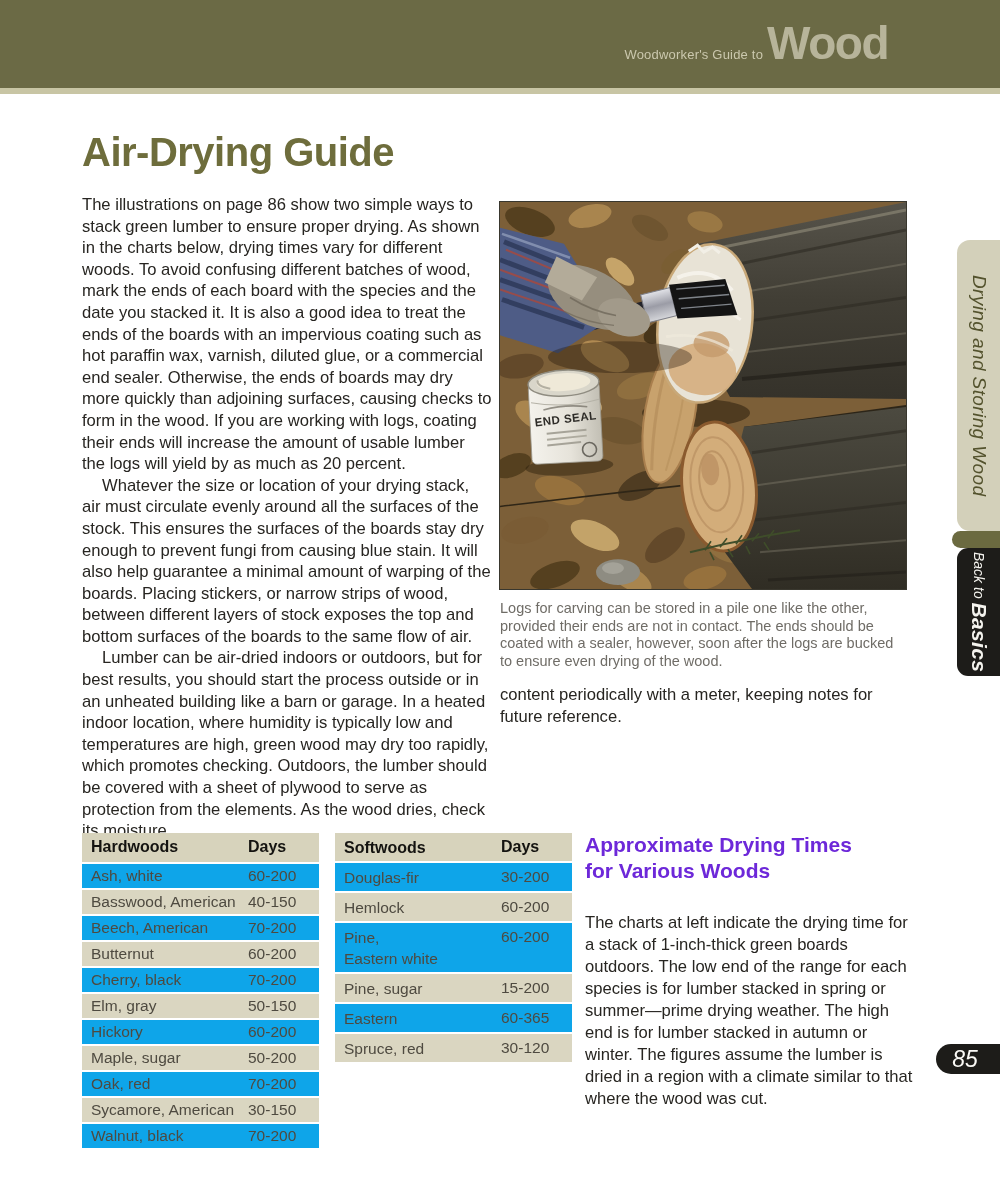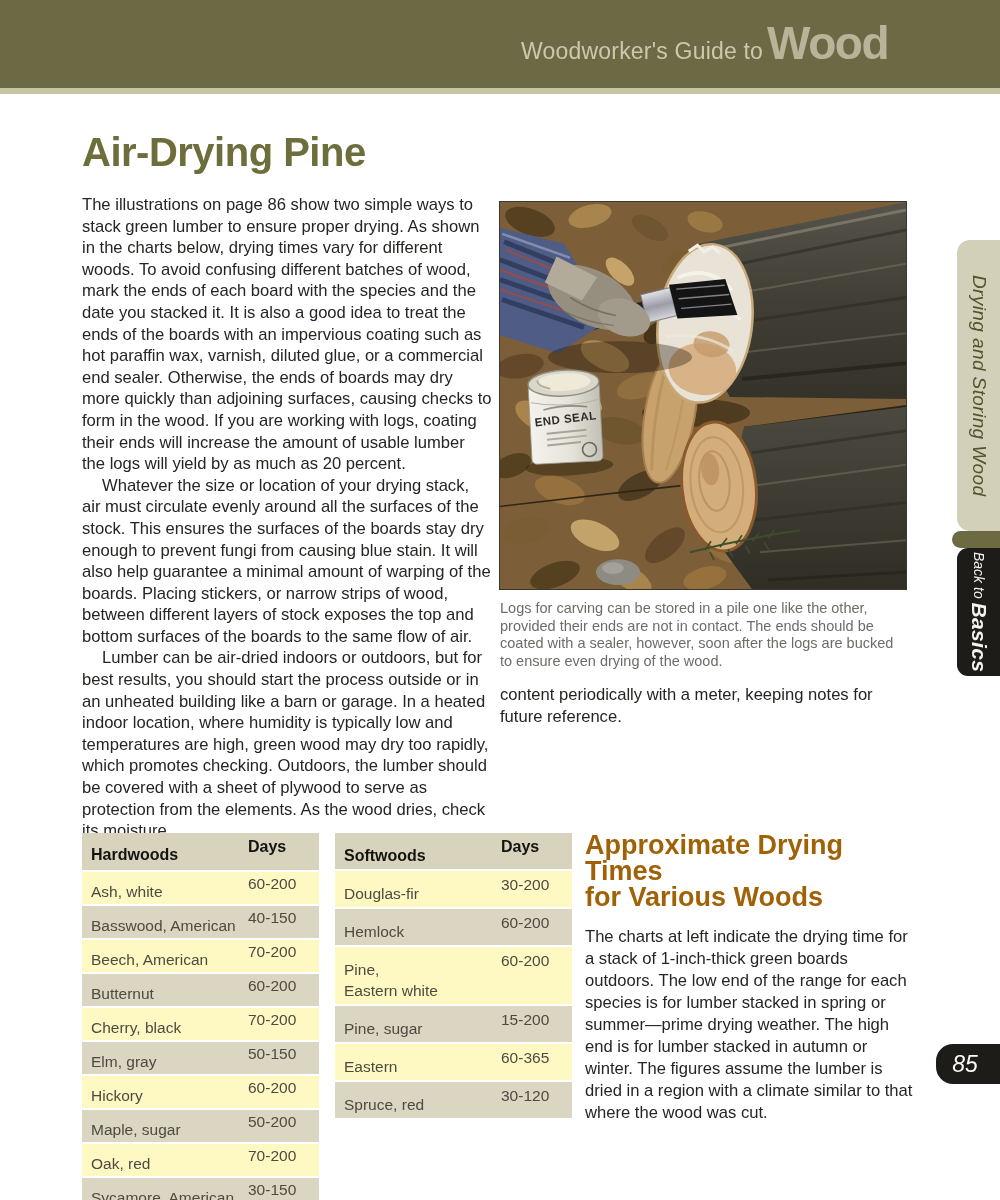--- a/index.html
+++ b/index.html
@@ -9,21 +9,21 @@
     background:#ffffff; overflow:hidden;
     font-family:"Liberation Sans", sans-serif;
     -webkit-font-smoothing:antialiased;
   }
 
   
   .band { position:absolute; top:0; left:0; width:1000px; height:88px; background:#6b6a45; }
   .band-line { position:absolute; top:88px; left:0; width:1000px; height:6px; background:#c8c5a4; }
   .brand { position:absolute; top:0; right:112px; height:88px; display:flex; align-items:baseline; }
   .brand { top:14px; height:auto; }
-  .brand-prefix { font-size:23px; color:#cbc8ae; letter-spacing:0.2px; line-height:58px; }
+  .brand-prefix { font-size:13px; color:#cbc8ae; letter-spacing:0.2px; line-height:58px; }
   .brand-word { font-size:46px; font-weight:bold; color:#b7b49a; letter-spacing:-1.5px; line-height:58px; margin-left:4px; }
 
   
   .title { position:absolute; left:82px; top:130px; font-size:40px; font-weight:bold; color:#6e6d3c; letter-spacing:-0.5px; }
   .col-left { position:absolute; left:82px; top:194px; width:410px; }
   .col-left p, .col-right p {
     font-size:16.6px; line-height:21.6px; color:#272521;
   }
   .col-left p.indent, .col-right p.indent { text-indent:20px; }
   .col-right { position:absolute; left:500px; top:684px; width:414px; }
@@ -49,56 +49,56 @@
     display:flex; align-items:center; justify-content:center;
   }
   .tab-series .vtext { writing-mode:vertical-rl; white-space:nowrap; color:#f4f3ee; font-style:italic; }
   .bt-prefix { font-size:14px; }
   .bt-word { font-size:21px; font-weight:bold; letter-spacing:0.3px; }
 
   
   .wtable { position:absolute; top:833px; width:237px; }
   .wtable.hardwoods { left:82px; }
   .wtable.softwoods { left:335px; }
-  .trow { display:flex; margin-bottom:2px; padding:2px 9px; background:#fef9c3; }
+  .trow { display:flex; margin-bottom:2px; padding:2px 9px; background:#0ea5e9; }
   .wtable.softwoods .trow { padding:3.5px 9px; }
   .trow:nth-child(odd) { background:#dad6c1; }
   .trow.thead { background:#d7d3bc; padding:4px 9px 5px 9px; }
-  .trow .species { flex:1; font-size:15.5px; line-height:20px; color:#4e4a40; white-space:pre-line;margin-top:8px; }
+  .trow .species { flex:1; font-size:15.5px; line-height:20px; color:#4e4a40; white-space:pre-line; }
   .wtable.softwoods .trow .species { line-height:21px; }
   .trow .days { width:62px; font-size:15.5px; line-height:20px; color:#4e4a40; }
   .trow.thead .species, .trow.thead .days { font-weight:bold; color:#141310; font-size:16px; }
 
   
   .side-section { position:absolute; left:585px; top:832px; width:334px; }
-  .side-section h2 { font-size:27px; line-height:26px; font-weight:bold; color:#a16207; margin-bottom:16px; }
+  .side-section h2 { font-size:21px; line-height:26px; font-weight:bold; color:#6d28d9; margin-bottom:28px; }
   .side-section h2 span { display:block; }
   .side-section p { font-size:16.6px; line-height:22px; color:#272521; }
 
   
   .page-num {
-    position:absolute; top:1044px; right:0; width:64px; height:40px;
+    position:absolute; top:1044px; right:0; width:64px; height:30px;
     background:#1d1c19; border-radius:17px 0 0 17px;
     display:flex; align-items:center; justify-content:center;
   }
   .page-num span { color:#fbfaf6; font-size:23px; font-style:italic; padding-right:6px; }
 </style>
 </head>
 <body>
 
 <div class="page">
 
   <div class="band"></div>
   <div class="band-line"></div>
   <div class="brand">
     <span class="brand-prefix">Woodworker's Guide to</span>
     <span class="brand-word">Wood</span>
   </div>
 
-  <h1 class="title">Air-Drying Pine</h1>
+  <h1 class="title">Air-Drying Guide</h1>
 
   <div class="col-left">
     <p>The illustrations on page 86 show two simple ways to stack green lumber to ensure proper drying. As shown in the charts below, drying times vary for different woods. To avoid confusing different batches of wood, mark the ends of each board with the species and the date you stacked it. It is also a good idea to treat the ends of the boards with an impervious coating such as hot paraffin wax, varnish, diluted glue, or a commercial end sealer. Otherwise, the ends of boards may dry more quickly than adjoining surfaces, causing checks to form in the wood. If you are working with logs, coating their ends will increase the amount of usable lumber the logs will yield by as much as 20 percent.</p>
     <p class="indent">Whatever the size or location of your drying stack, air must circulate evenly around all the surfaces of the stock. This ensures the surfaces of the boards stay dry enough to prevent fungi from causing blue stain. It will also help guarantee a minimal amount of warping of the boards. Placing stickers, or narrow strips of wood, between different layers of stock exposes the top and bottom surfaces of the boards to the same flow of air.</p>
     <p class="indent">Lumber can be air-dried indoors or outdoors, but for best results, you should start the process outside or in an unheated building like a barn or garage. In a heated indoor location, where humidity is typically low and temperatures are high, green wood may dry too rapidly, which promotes checking. Outdoors, the lumber should be covered with a sheet of plywood to serve as protection from the elements. As the wood dries, check its moisture</p>
   </div>
 
   <figure class="photo">
     <svg viewBox="0 0 406 389" preserveAspectRatio="none">
       <defs>

